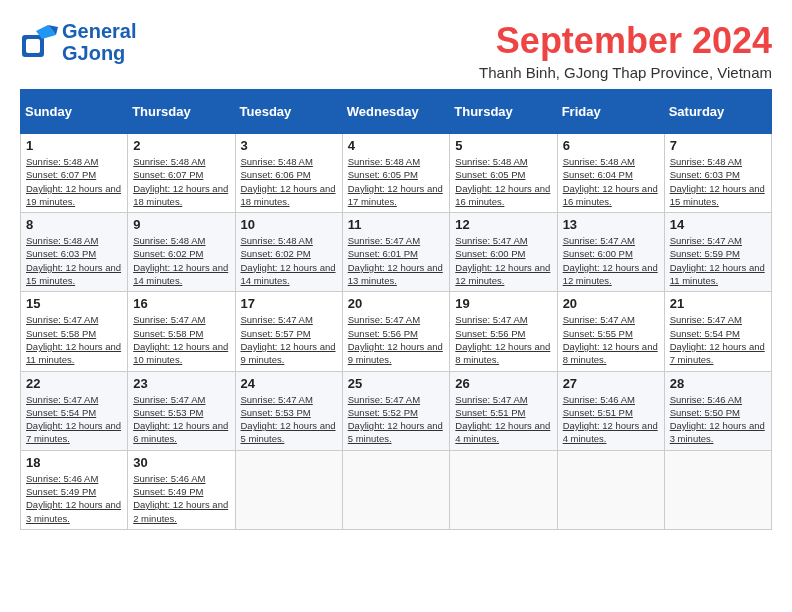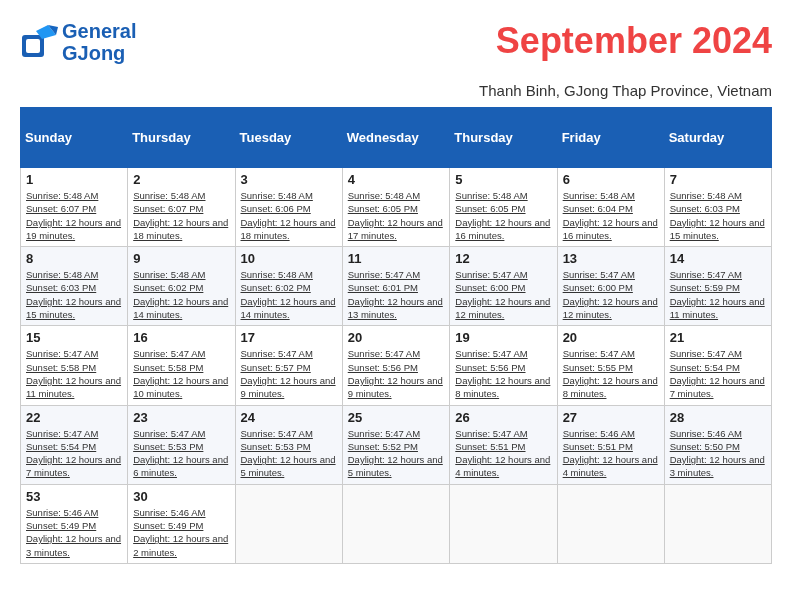--- a/index.html
+++ b/index.html
@@ -25,32 +25,32 @@
       text-align: right;
     }
     .month-title {
       font-size: 36px;
       font-weight: bold;
       color: #ef4444;
     }
     .location-title {
       font-size: 15px;
       color: #333;
-      margin-top: 20px;
+      margin-top: 2px;
       text-align: right;
     }
     .calendar {
       width: 100%;
       border-collapse: collapse;
       font-size: 10px;
     }
     .calendar th {
       background: #1a5fb4;
       color: #fff;
-      padding: 22px 4px;
+      padding: 14px 4px;
       text-align: left;
       font-size: 13px;
       font-weight: bold;
       border: 1px solid #1a5fb4;
     }
     .calendar td {
       border: 1px solid #ccc;
       vertical-align: top;
       padding: 4px 5px;
       width: 108px;
@@ -231,21 +231,21 @@
           <div class="day-num">27</div>
           <div class="day-info">Sunrise: 5:46 AM<br>Sunset: 5:51 PM<br>Daylight: 12 hours and 4 minutes.</div>
         </td>
         <td>
           <div class="day-num">28</div>
           <div class="day-info">Sunrise: 5:46 AM<br>Sunset: 5:50 PM<br>Daylight: 12 hours and 3 minutes.</div>
         </td>
       </tr>
       <tr>
         <td>
-          <div class="day-num">53</div>
+          <div class="day-num">18</div>
           <div class="day-info">Sunrise: 5:46 AM<br>Sunset: 5:49 PM<br>Daylight: 12 hours and 3 minutes.</div>
         </td>
         <td>
           <div class="day-num">30</div>
           <div class="day-info">Sunrise: 5:46 AM<br>Sunset: 5:49 PM<br>Daylight: 12 hours and 2 minutes.</div>
         </td>
         <td class="empty-cell"></td>
         <td class="empty-cell"></td>
         <td class="empty-cell"></td>
         <td class="empty-cell"></td>

